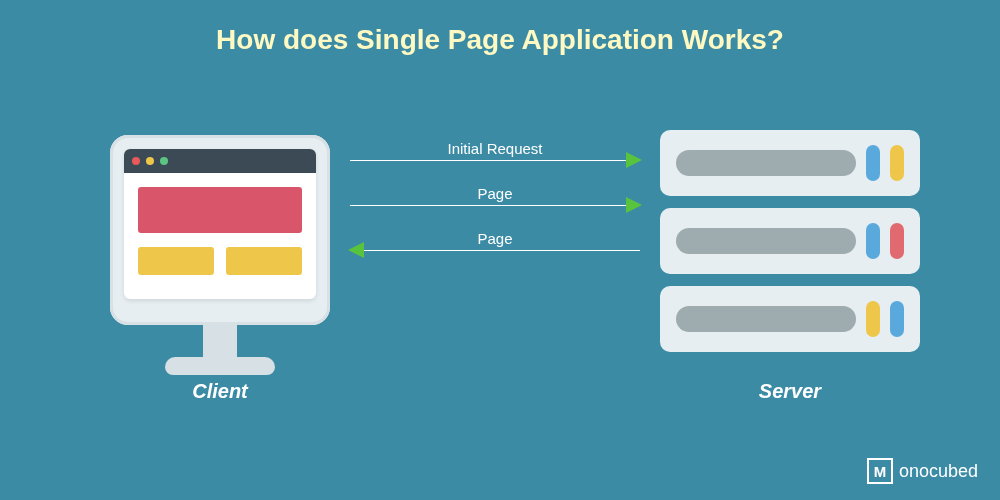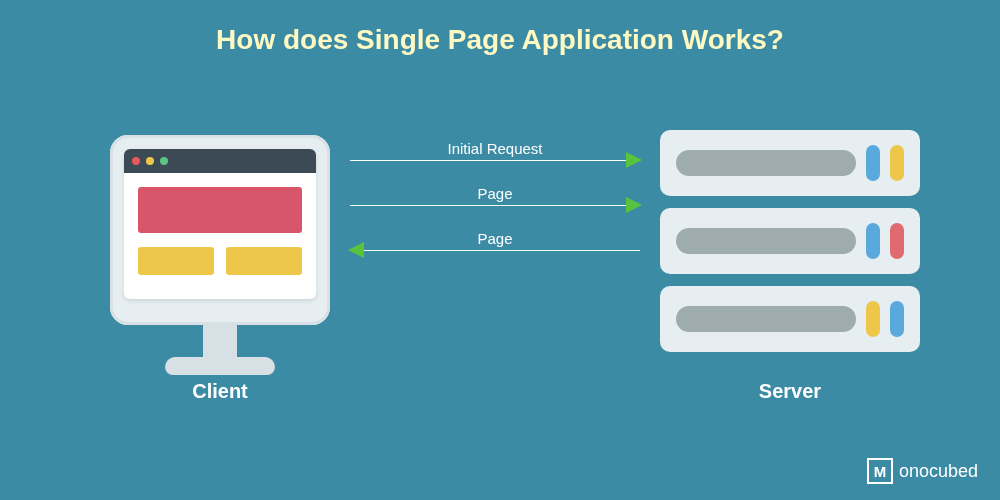--- a/index.html
+++ b/index.html
@@ -92,20 +92,21 @@
     height: 18px;
     background: #d7e0e5;
     margin: 0 auto;
     border-radius: 10px 10px 8px 8px;
   }
   .client-label, .server-label {
     color: #ffffff;
     font-size: 20px;
     font-weight: bold;
     text-align: center;
+    font-style: italic;
   }
   .client-label {
     position: absolute;
     left: 110px;
     top: 250px;
     width: 220px;
   }
   .server-label {
     position: absolute;
     left: 660px;

